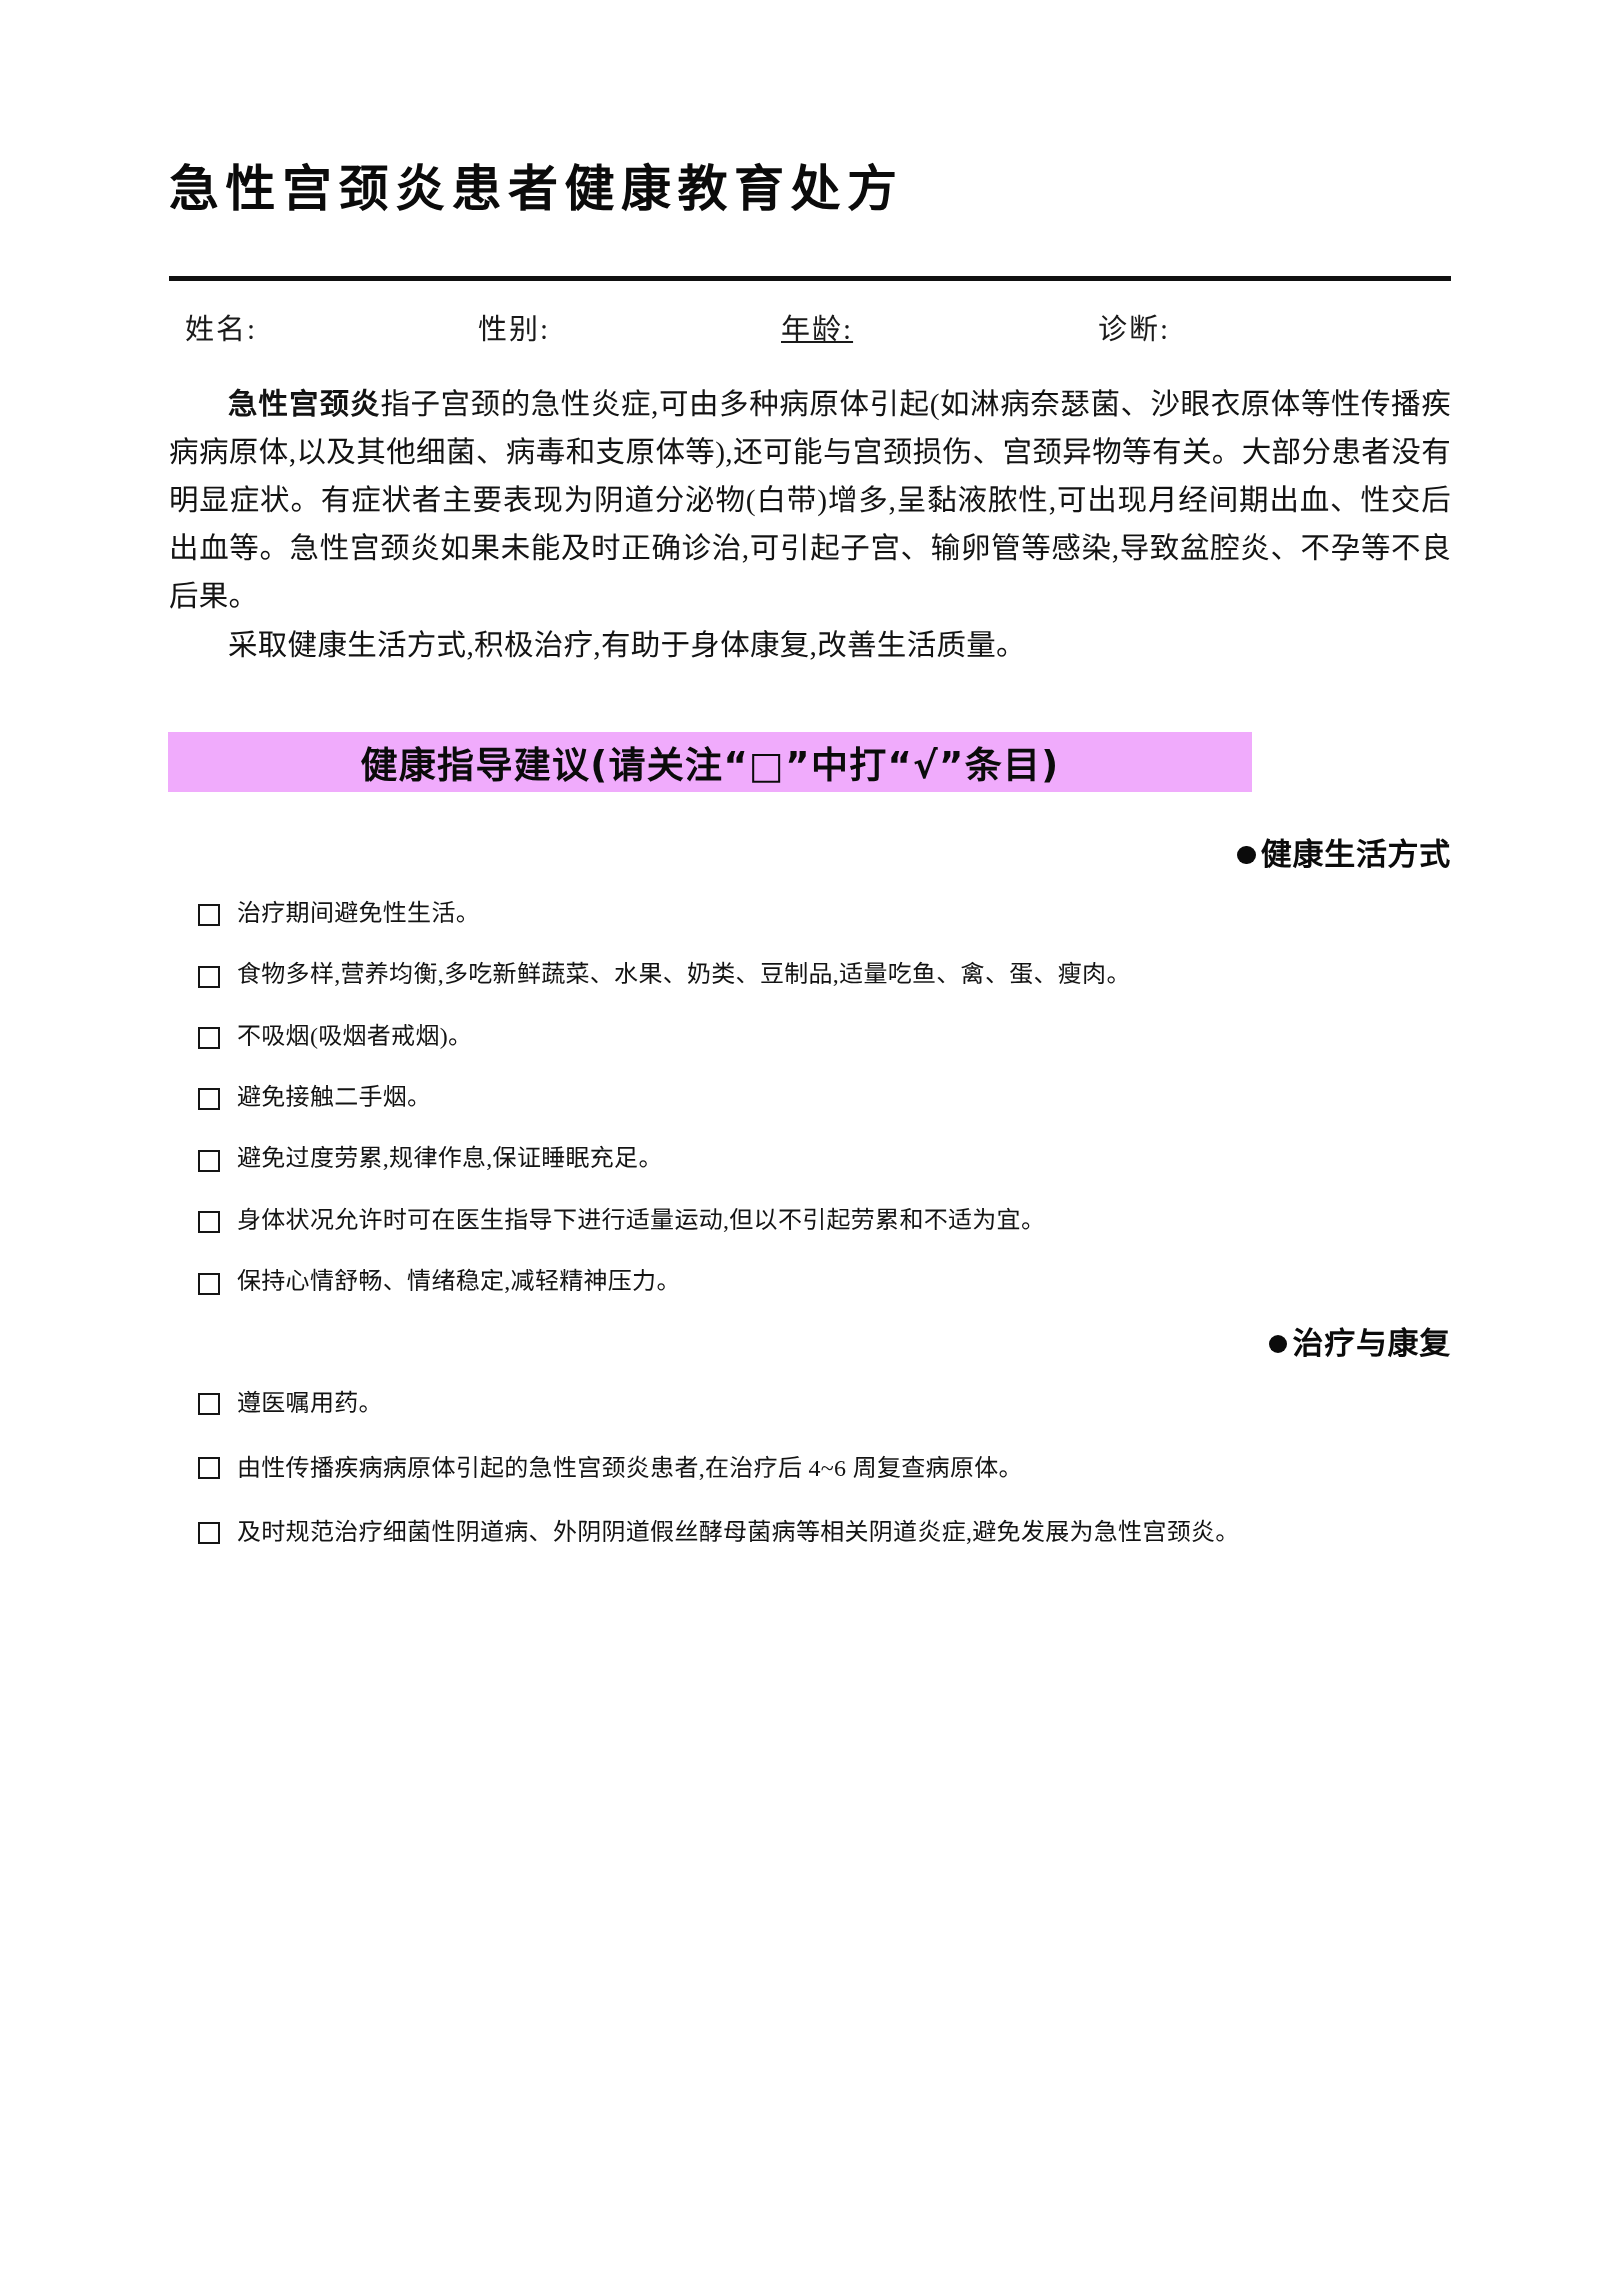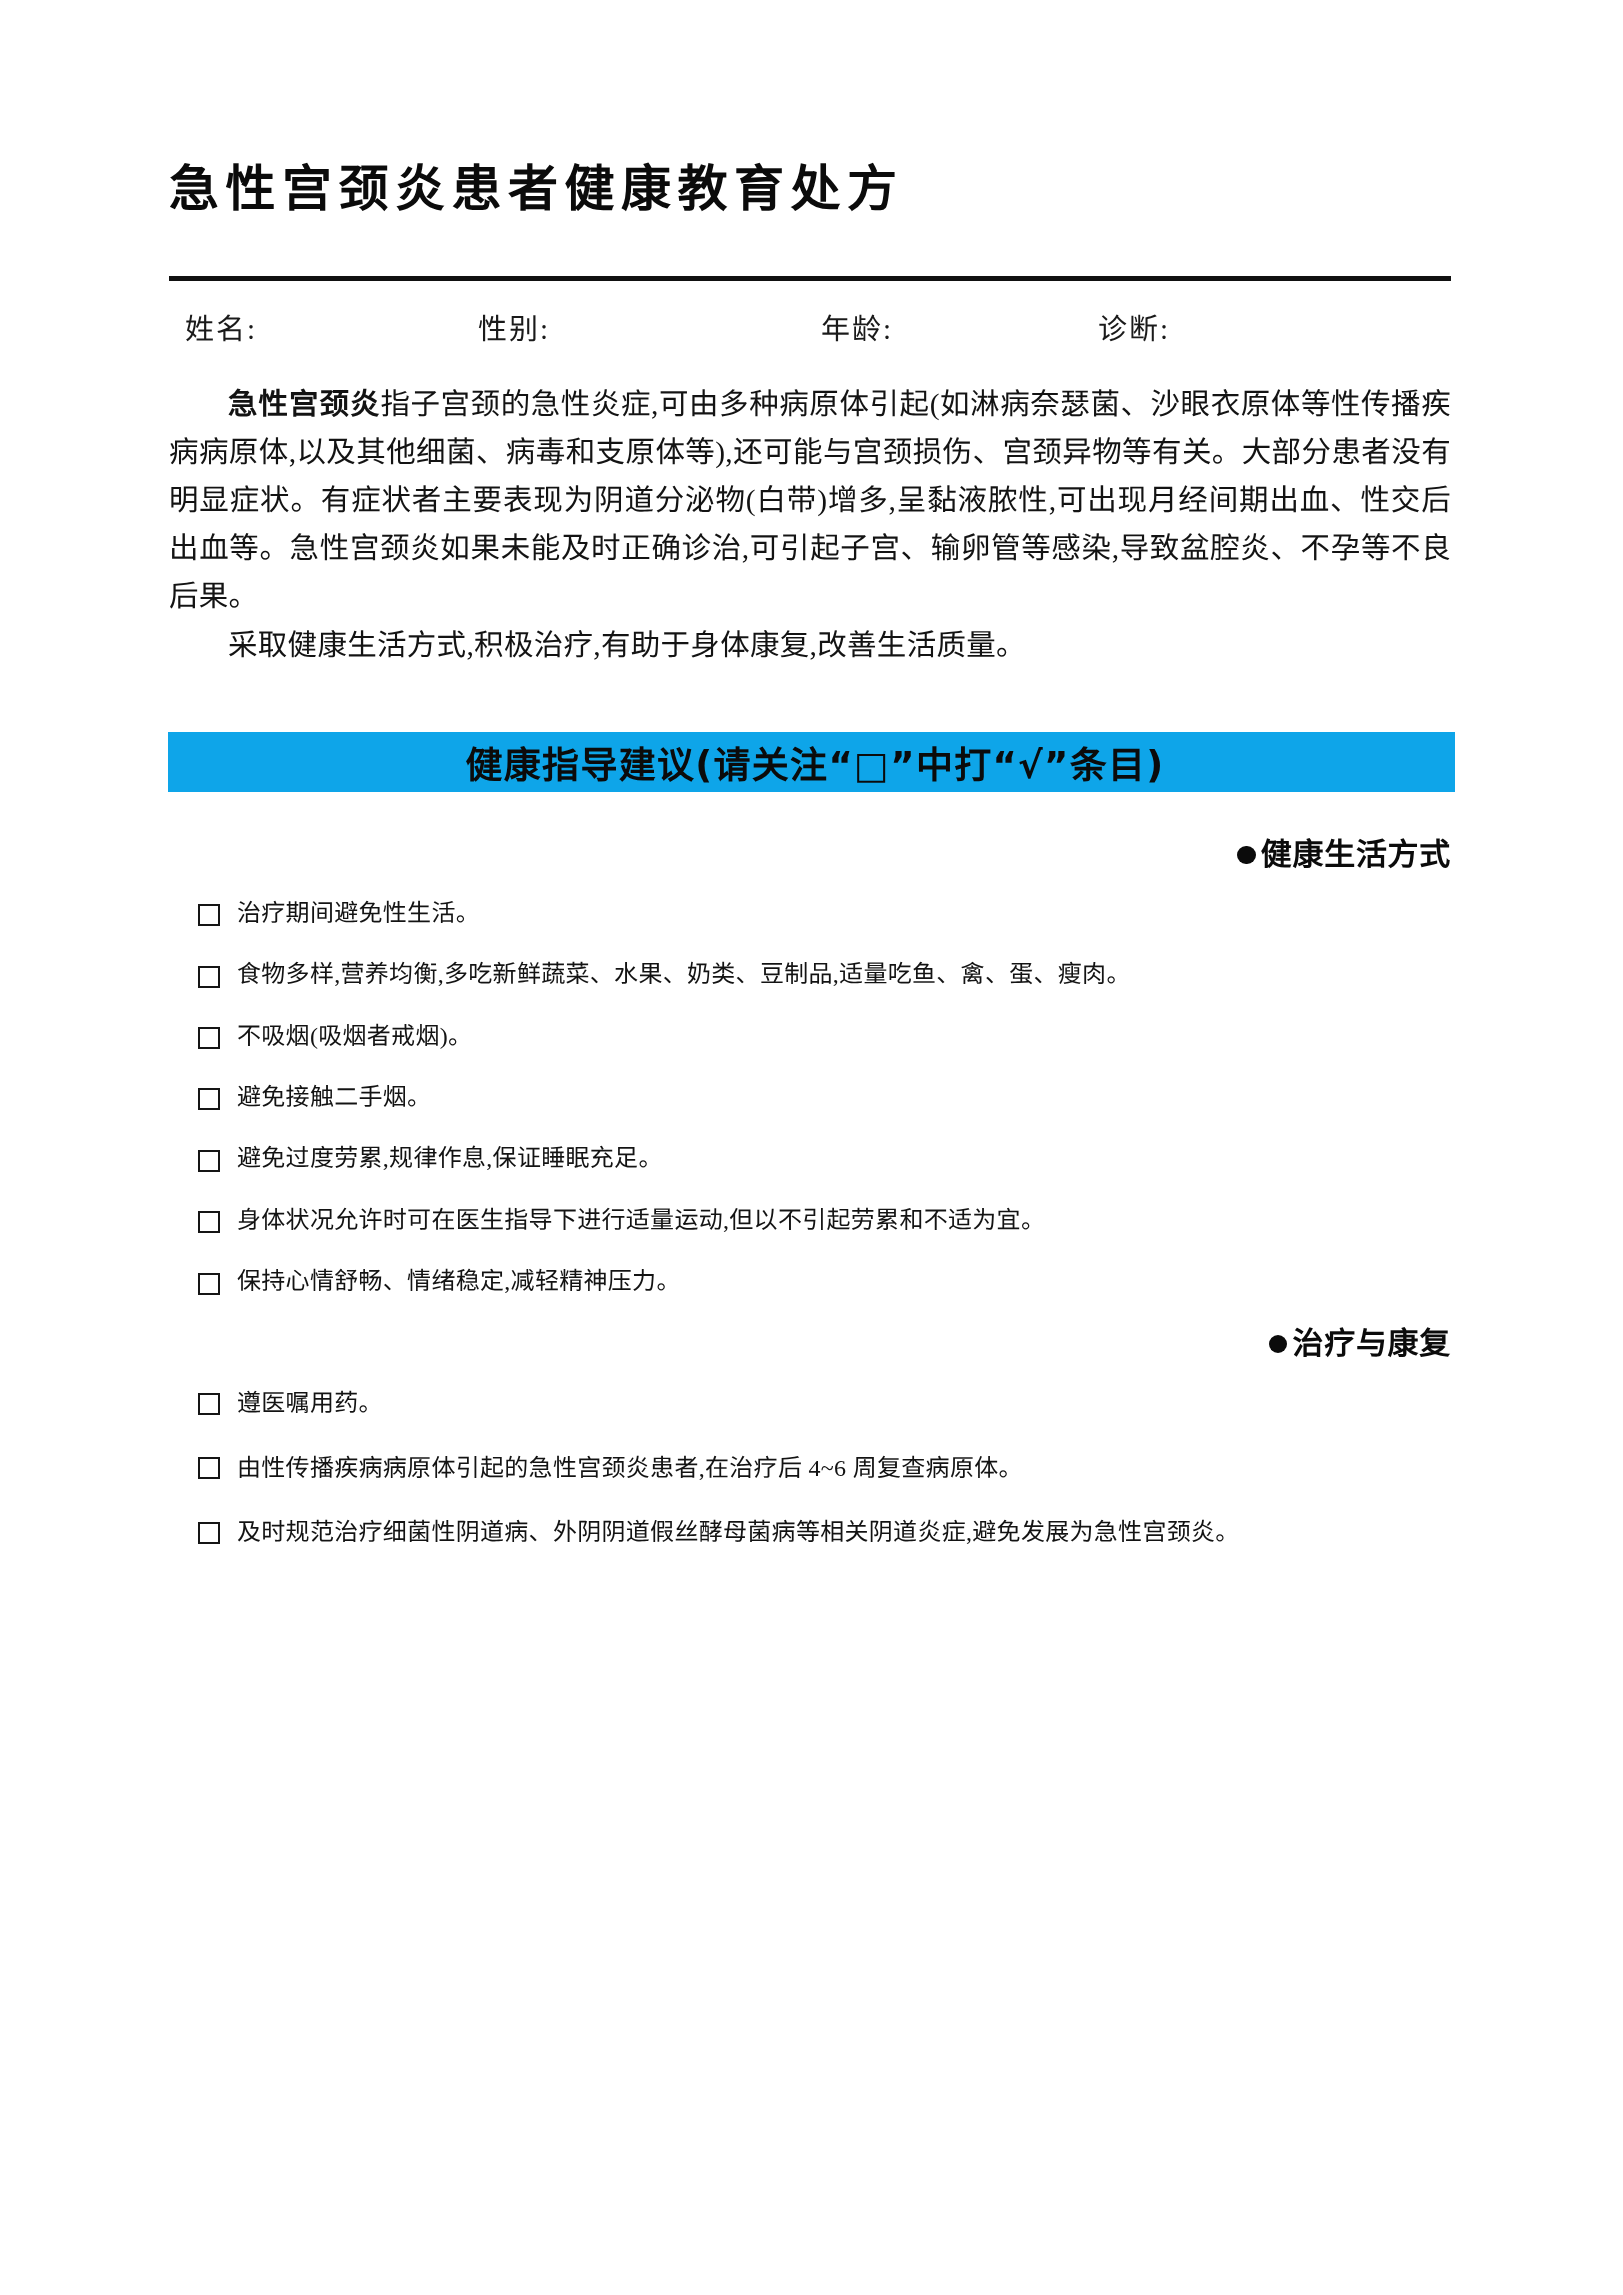--- a/index.html
+++ b/index.html
@@ -63,21 +63,21 @@
     position: absolute;
     top: 0;
     font-size: 29px;
     line-height: 42px;
     letter-spacing: 2px;
     color: #1a1a1a;
     white-space: nowrap;
   }
   .field-name     { left: 0px; margin-left: 16px; }
   .field-gender   { left: 309px; text-align: right; }
-  .field-age      { left: 652px; }
+  .field-age      { left: 612px; text-decoration: underline; }
   .field-diagnosis{ left: 929px; }
 
   
   .intro-block {
     position: absolute;
     left: 169px;
     top: 380px;
     width: 1282px;
   }
   .para {
@@ -93,27 +93,26 @@
   .para .lead {
     font-weight: 700;
     letter-spacing: 0.7px;
   }
 
   
   .section-banner {
     position: absolute;
     left: 168px;
     top: 732px;
-    width: 1280px;
+    width: 1084px;
     height: 60px;
-    background: #0ea5e9;
+    background: #f0abfc;
     display: flex;
     align-items: center;
     justify-content: center;
-    padding-left: 7px;
   }
   .section-banner-text {
     font-family: "DejaVu Sans", "Liberation Sans", sans-serif;
     font-weight: 700;
     font-size: 37px;
     letter-spacing: 1.3px;
     color: #0b0b0b;
     white-space: nowrap;
   }
 

